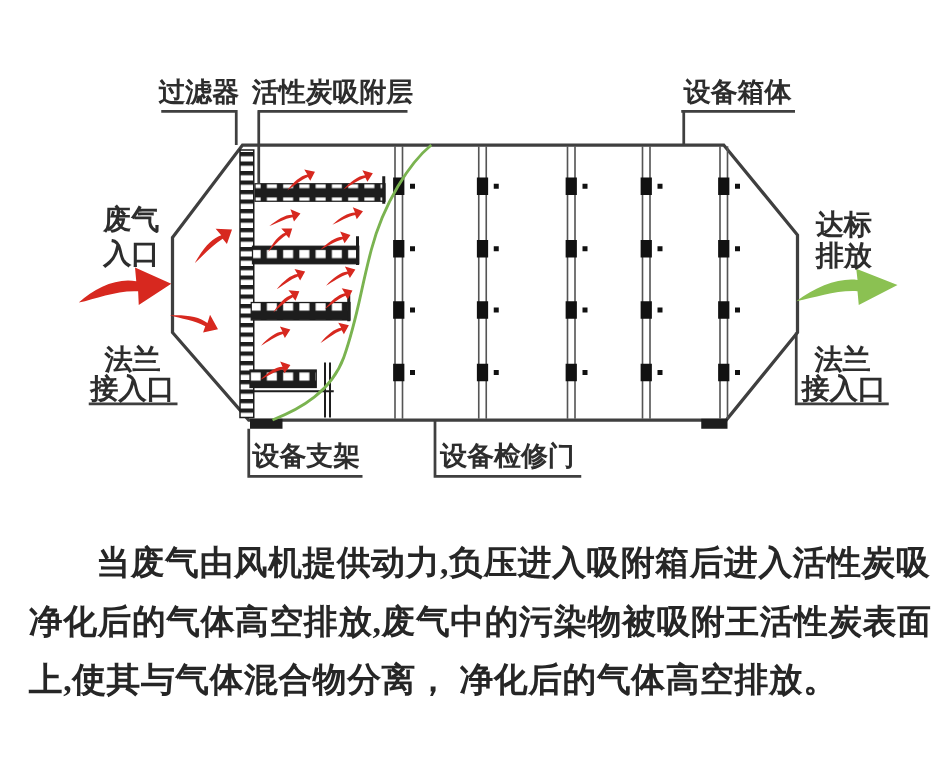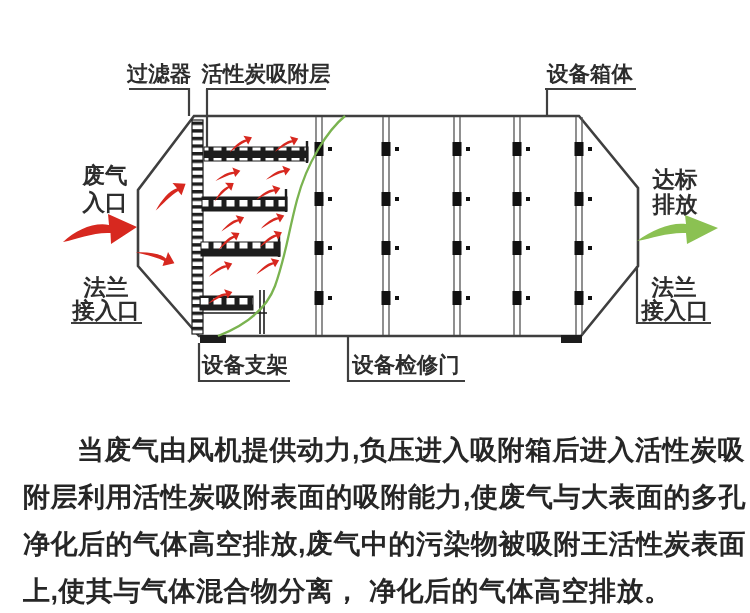--- a/index.html
+++ b/index.html
@@ -4,21 +4,21 @@
 <style>
   html,body{margin:0;padding:0;background:#ffffff;}
   .page{position:relative;width:750px;height:613px;background:#ffffff;overflow:hidden;
         font-family:"Liberation Sans","DejaVu Sans",sans-serif;}
   .diagram{position:absolute;left:16px;top:0;width:750px;height:405px;}
   svg text{font-family:"Liberation Sans","DejaVu Sans",sans-serif;font-weight:600;fill:#2d2d2d;}
   .lbl{font-size:21.5px;}
   .lbl-side{font-size:22.5px;}
   .desc{position:absolute;left:23px;top:427px;width:706px;color:#262626;
         font-size:27px;line-height:47px;letter-spacing:0.5px;font-weight:600;}
-  .desc .line{white-space:nowrap;}
+  .desc .line{white-space:nowrap;font-family:Liberation Serif, serif;}
   .desc .line.indent{text-indent:2em;}
 </style>
 </head>
 <body>
 
 <div class="page">
 
   <div class="diagram">
     <svg width="750" height="405" viewBox="0 0 750 405">
       <defs>
@@ -151,18 +151,17 @@
       <text class="lbl-side" x="658" y="295" text-anchor="middle">法兰</text>
       <text class="lbl-side" x="659" y="318" text-anchor="middle">接入口</text>
 
       <text class="lbl" x="229" y="372" text-anchor="middle">设备支架</text>
       <text class="lbl" x="390" y="372" text-anchor="middle">设备检修门</text>
     </svg>
   </div>
 
   <div class="desc">
     <div class="line indent">当废气由风机提供动力,负压进入吸附箱后进入活性炭吸</div>
-    <div class="line">附层利用活性炭吸附表面的吸附能力,使废气与大表面的多孔</div>
     <div class="line">净化后的气体高空排放,废气中的污染物被吸附王活性炭表面</div>
     <div class="line">上,使其与气体混合物分离， 净化后的气体高空排放。</div>
   </div>
 
 </div>
 
 </body></html>

